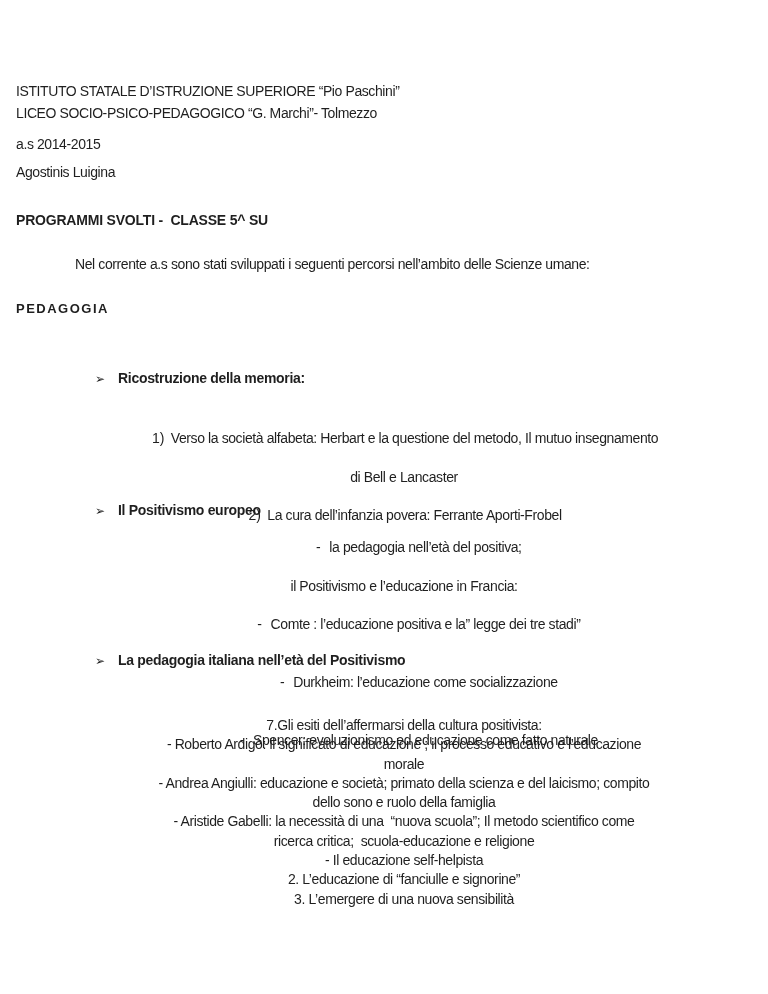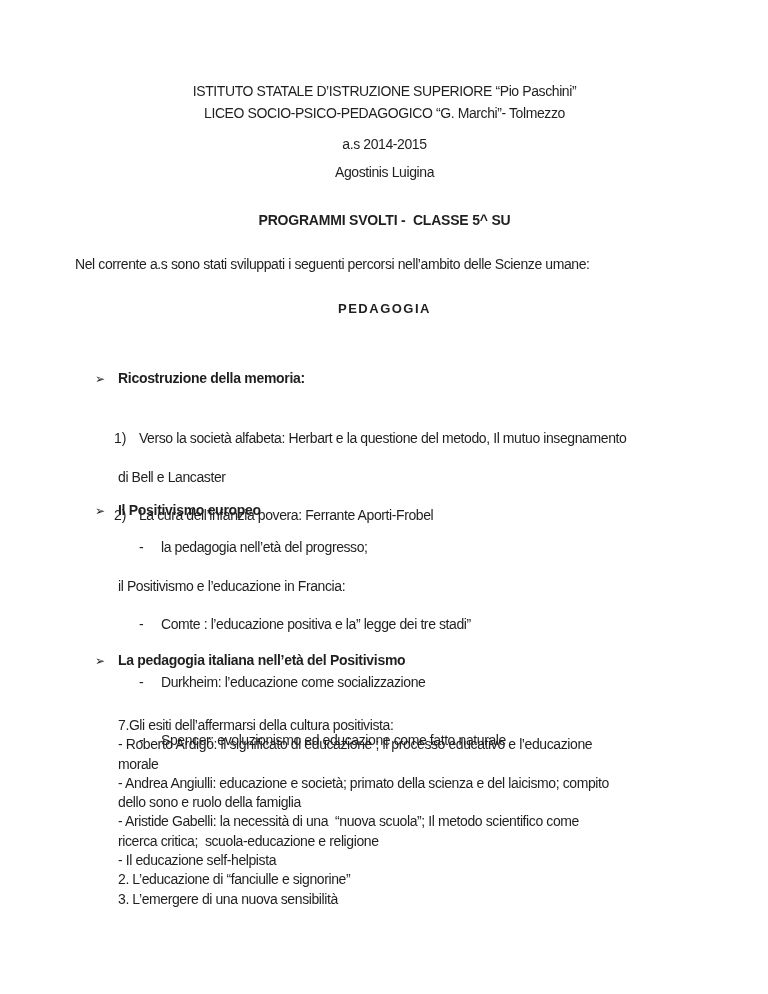--- a/index.html
+++ b/index.html
@@ -7,33 +7,33 @@
     position:relative;
     width:768px;height:994px;
     background:#ffffff;
     font-family:"Liberation Sans","DejaVu Sans",sans-serif;
     color:#1f1f1f;
     font-size:14px;
     letter-spacing:-0.4px;
     overflow:hidden;
   }
   .abs{position:absolute;}
-  .center{left:1px;right:0;text-align:center;}
+  .center{left:16px;right:0;text-align:left;}
   .hline{line-height:20px;}
   .pre{white-space:pre-wrap;}
   .doc-title{font-weight:700;letter-spacing:-0.2px;}
   .subject{font-size:13px;font-weight:700;letter-spacing:1.5px;}
   .sec-head{left:95px;}
   .sec-head .arrow{
     display:inline-block;width:23px;
     font-size:12px;letter-spacing:0;
     vertical-align:baseline;
   }
   .sec-head .htxt{font-weight:700;letter-spacing:-0.3px;}
-  .block{line-height:19.3px;}
+  .block{line-height:19.3px;text-align:center;}
   .num-list{left:93px;right:78px;}
   .num-marker{display:inline-block;width:25px;letter-spacing:0;}
   .cont-indent{padding-left:25px;}
   .dash-list{left:118px;right:78px;}
   .dash{display:inline-block;width:22px;letter-spacing:0;}
   .para{left:118px;right:78px;}
 </style>
 </head>
 <body>
 
@@ -63,21 +63,21 @@
       <span class="num-marker">2)</span><span>La cura dell’infanzia povera: Ferrante Aporti-Frobel</span>
     </div>
   </div>
 
   <div class="abs sec-head" style="top:502px">
     <span class="arrow">➢</span><span class="htxt">Il Positivismo europeo</span>
   </div>
 
   <div class="abs dash-list block" style="top:519px">
     <div class="pre">
-      <span class="dash">-</span><span>la pedagogia nell’età del progresso;</span>
+      <span class="dash">-</span><span>la pedagogia nell’età del positiva;</span>
     </div>
     <div class="pre">il Positivismo e l’educazione in Francia:</div>
     <div class="pre">
       <span class="dash">-</span><span>Comte : l’educazione positiva e la” legge dei tre stadi”</span>
     </div>
     <div class="pre">
       <span class="dash">-</span><span>Durkheim: l’educazione come socializzazione</span>
     </div>
     <div class="pre">
       <span class="dash">-</span><span>Spencer: evoluzionismo ed educazione come fatto naturale</span>

